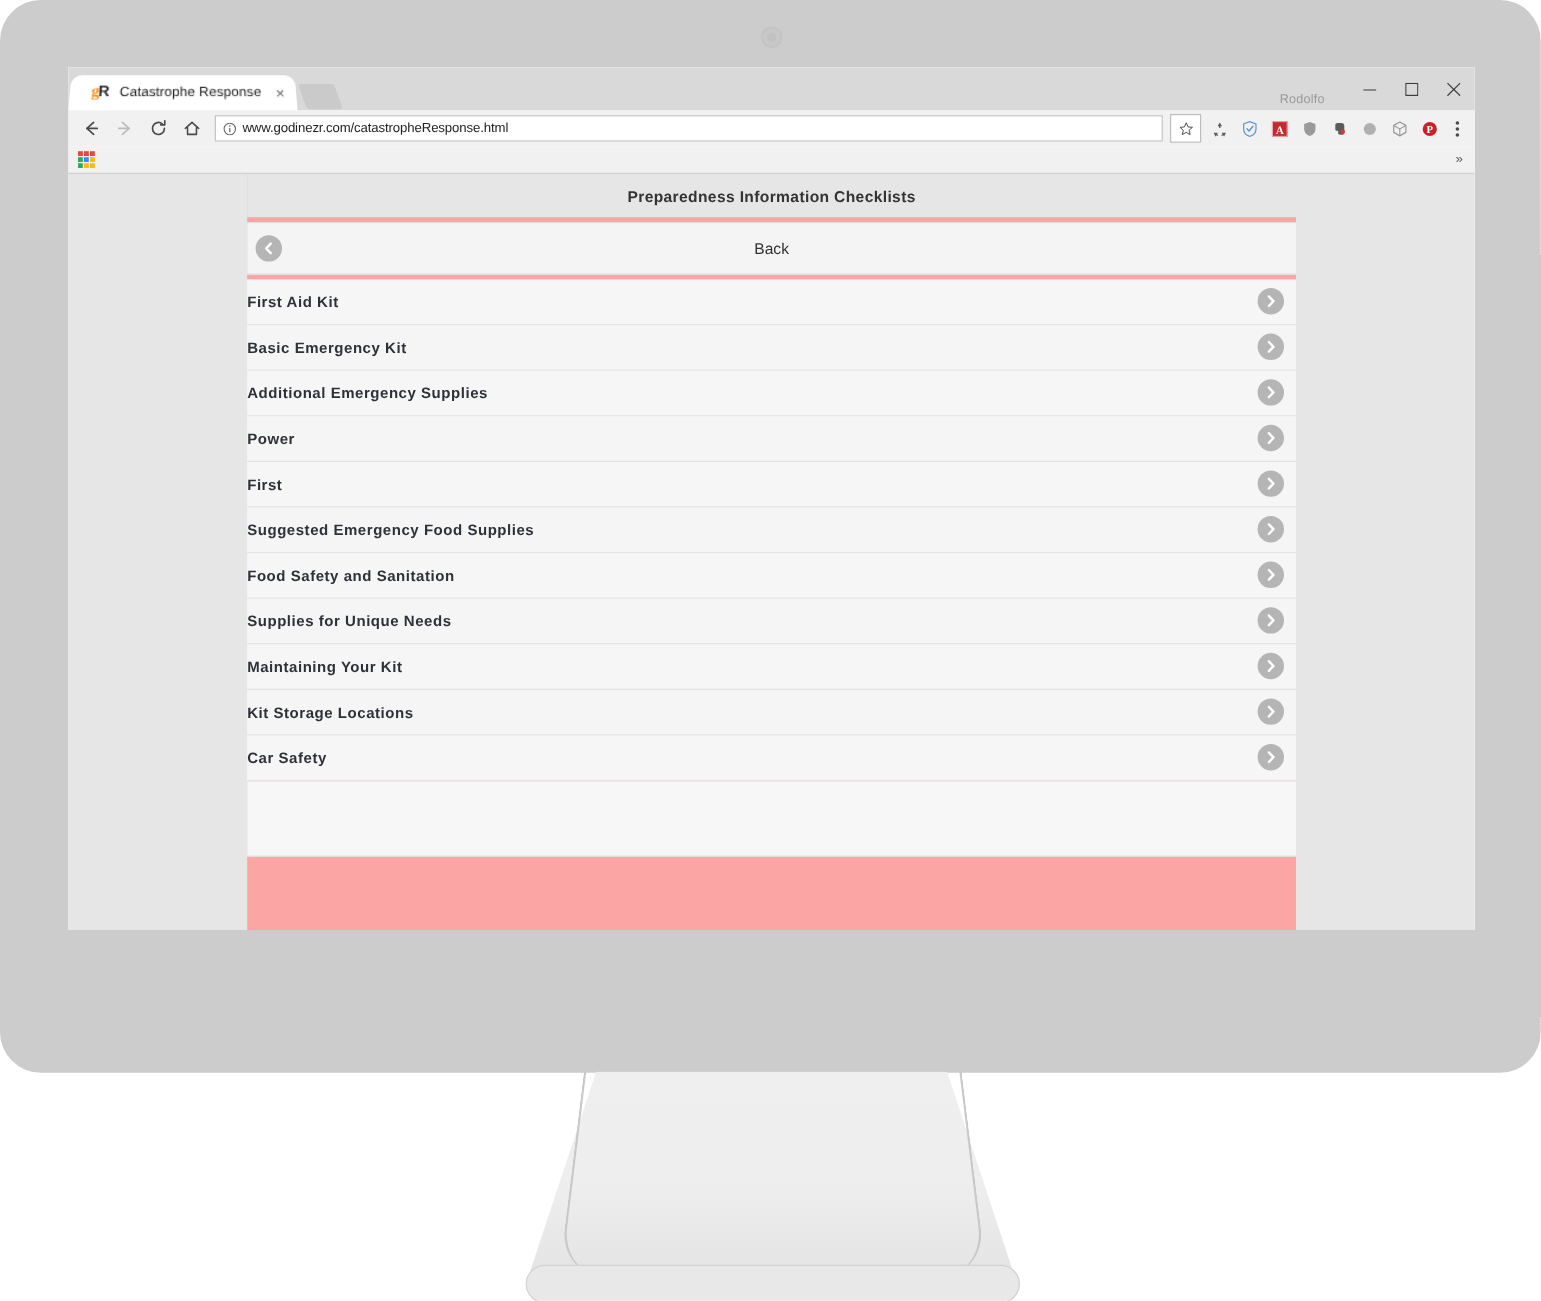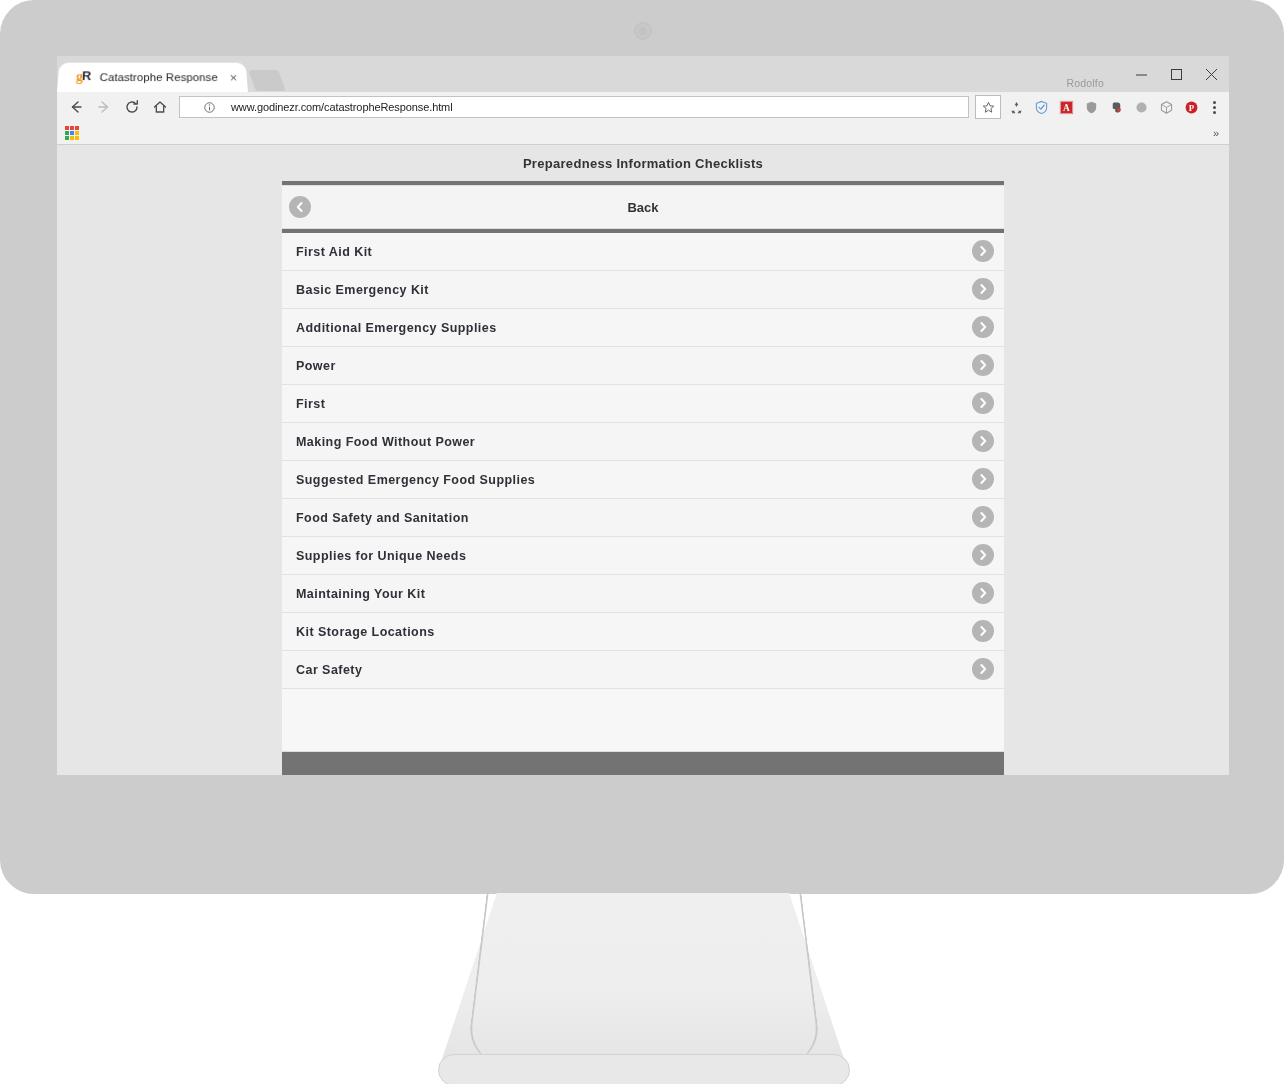--- a/index.html
+++ b/index.html
@@ -195,22 +195,22 @@
   }
   .nav-btn svg { display: block; }
   #omnibox {
     flex: 1;
     height: 20px;
     margin: 0 4px;
     background: #ffffff;
     border: 1px solid #c3c3c3;
     display: flex;
     align-items: center;
-    padding: 0 24px;
-    gap: 16px;
+    padding: 0 6px;
+    gap: 5px;
     cursor: text;
     text-align: center;
   }
   #omnibox-url {
     font-size: 11px;
     color: #222;
     white-space: nowrap;
     letter-spacing: -0.1px;
   }
   #bookmark-star {
@@ -276,22 +276,22 @@
 
   
   #page-viewport {
     position: relative;
     height: 631px;
     background: #e6e6e6;
     display: flex;
     justify-content: center;
   }
   #page-column {
-    width: 722px;
-    background: #737373;
+    width: 874px;
+    background: #fca5a5;
     position: relative;
     text-align: right;
   }
   #page-header {
     height: 36px;
     background: #e6e6e6;
     display: flex;
     align-items: center;
     justify-content: center;
   }
@@ -309,21 +309,21 @@
     background: #f4f4f4;
     border-top: 1px solid #e0e0e0;
     border-bottom: 1px solid #dcdcdc;
     display: flex;
     align-items: center;
     justify-content: center;
     cursor: pointer;
   }
   #back-label {
     font-size: 13px;
-    font-weight: bold;
+    font-weight: normal;
     color: #333333;
   }
   .circle-icon {
     width: 22px; height: 22px;
     border-radius: 50%;
     background: #b5b5b5;
     display: flex;
     align-items: center;
     justify-content: center;
     flex: none;
@@ -346,21 +346,20 @@
     border-bottom: 1px solid #e2e2e2;
     background: #f5f5f5;
     cursor: pointer;
   }
   .checklist-row:nth-child(odd) { background: #f6f6f6; }
   .checklist-label {
     font-size: 12.5px;
     font-weight: bold;
     color: #2e3138;
     letter-spacing: 0.45px;
-    padding-left: 14px;
   }
   .row-chevron {
     position: absolute;
     right: 10px;
     top: 7px;
   }
   #list-footer {
     height: 62px;
     background: #f7f7f7;
     border-bottom: 1px solid #dddddd;
@@ -577,28 +576,20 @@
         </div>
         <div class="checklist-row">
           <span class="checklist-label">First</span>
           <span class="row-chevron circle-icon">
             <svg width="12" height="12" viewBox="0 0 12 12">
                 <path d="M4.4 2 L8.2 6 L4.4 10" fill="none" stroke="#ffffff" stroke-width="2" stroke-linecap="round" stroke-linejoin="round"></path>
               </svg>
           </span>
         </div>
         <div class="checklist-row">
-          <span class="checklist-label">Making Food Without Power</span>
-          <span class="row-chevron circle-icon">
-            <svg width="12" height="12" viewBox="0 0 12 12">
-                <path d="M4.4 2 L8.2 6 L4.4 10" fill="none" stroke="#ffffff" stroke-width="2" stroke-linecap="round" stroke-linejoin="round"></path>
-              </svg>
-          </span>
-        </div>
-        <div class="checklist-row">
           <span class="checklist-label">Suggested Emergency Food Supplies</span>
           <span class="row-chevron circle-icon">
             <svg width="12" height="12" viewBox="0 0 12 12">
                 <path d="M4.4 2 L8.2 6 L4.4 10" fill="none" stroke="#ffffff" stroke-width="2" stroke-linecap="round" stroke-linejoin="round"></path>
               </svg>
           </span>
         </div>
         <div class="checklist-row">
           <span class="checklist-label">Food Safety and Sanitation</span>
           <span class="row-chevron circle-icon">

